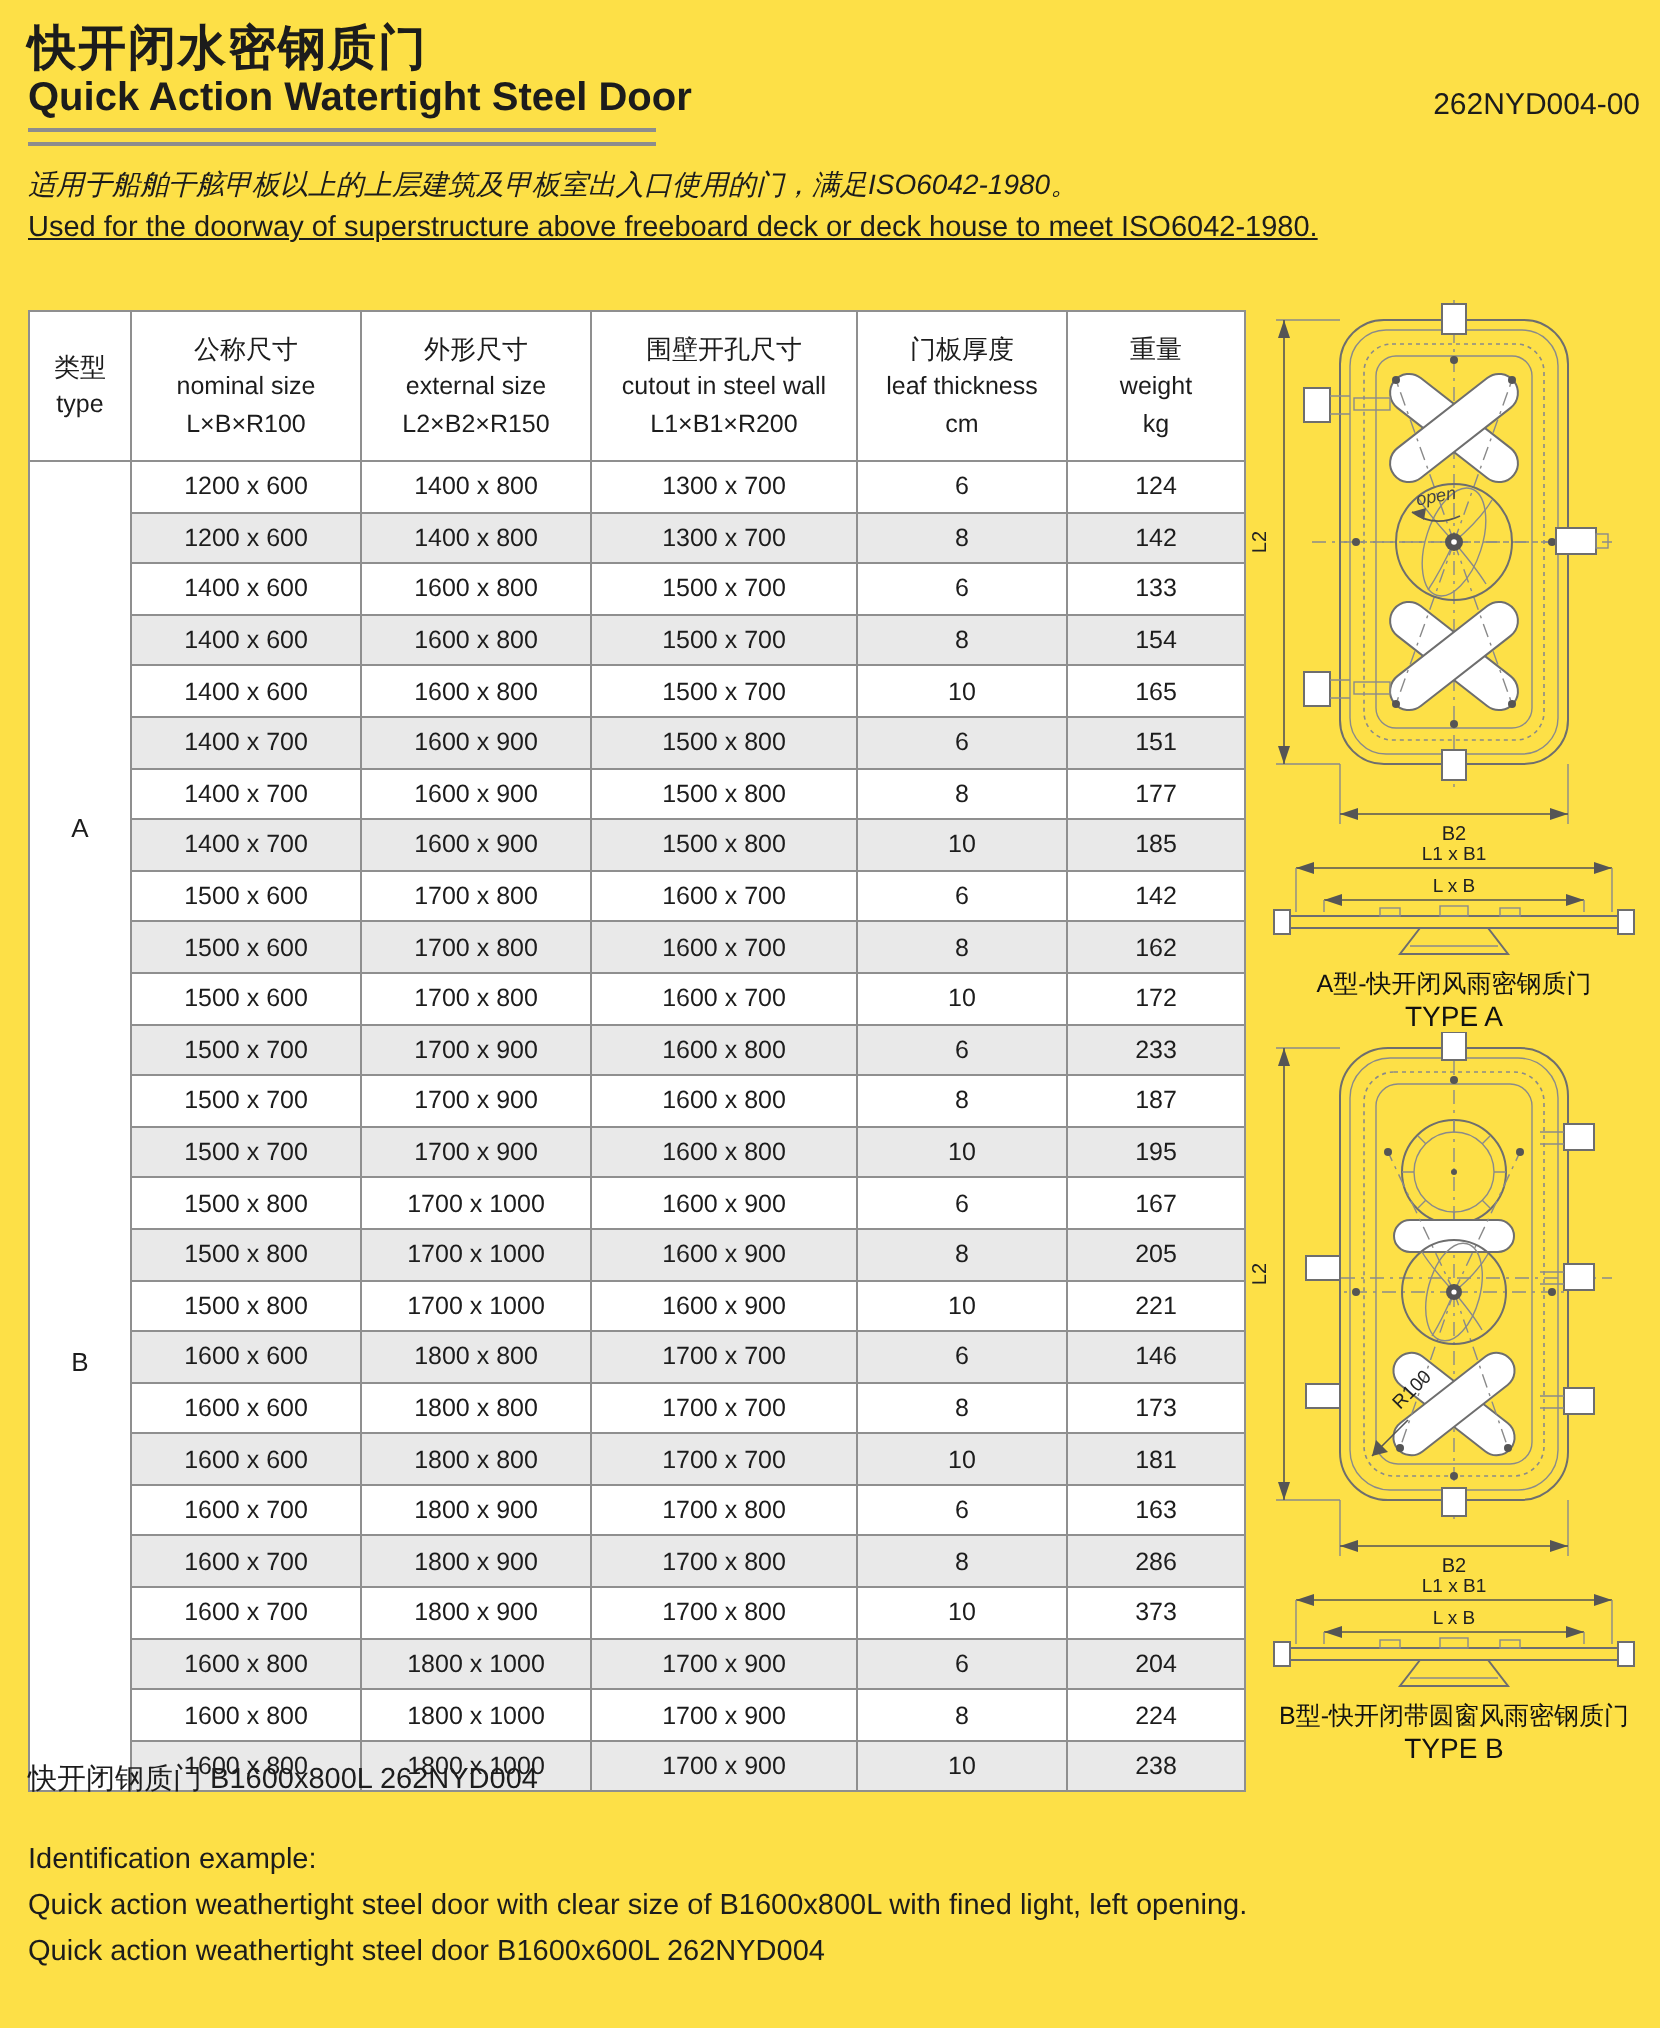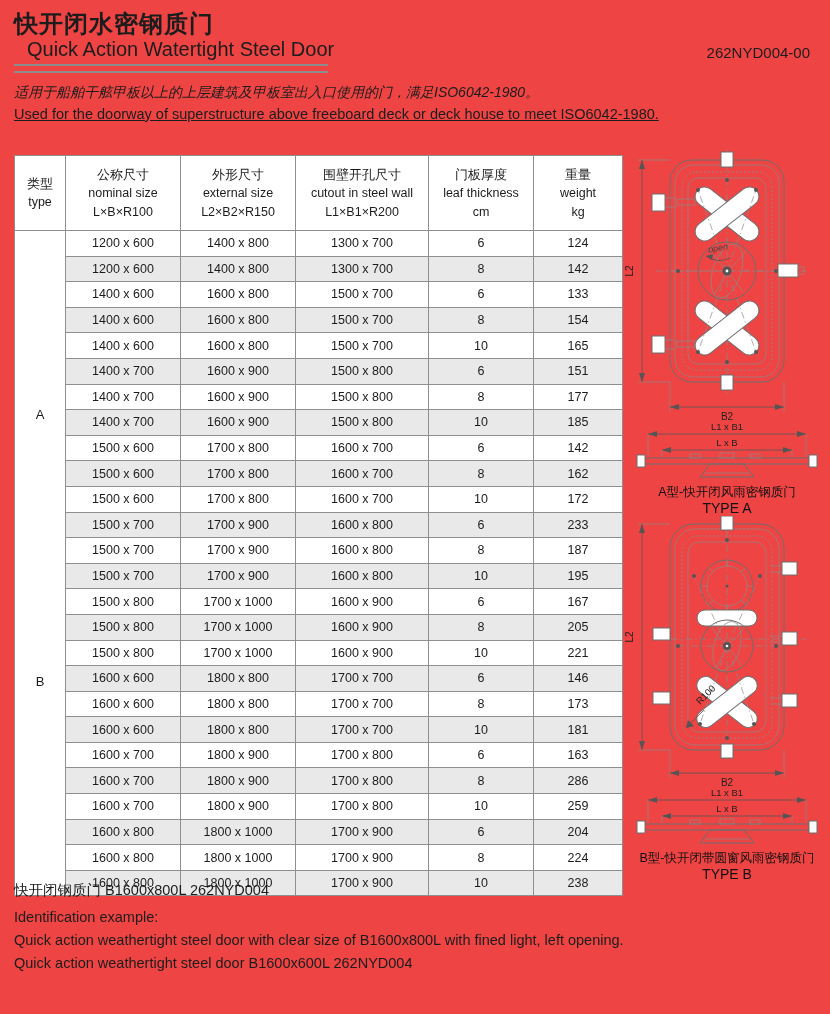--- a/index.html
+++ b/index.html
@@ -1,23 +1,23 @@
 <!DOCTYPE html>
 <html><head>
 <meta charset="utf-8">
 <style>
   html,body{margin:0;padding:0;background:#fff;}
-  .page{position:relative;width:830px;height:1014px;background:#ef4444;
+  .page{position:relative;width:830px;height:1014px;background:#fde047;
         font-family:"Liberation Sans",sans-serif;color:#1c1c1c;overflow:hidden;}
   
   .title-zh{position:absolute;left:14px;top:8px;font-size:24px;font-weight:bold;letter-spacing:1px;}
-  .title-en{position:absolute;left:27px;top:38px;font-size:20px;font-weight:normal;}
+  .title-en{position:absolute;left:14px;top:38px;font-size:20px;font-weight:bold;}
   .title-rule{position:absolute;left:14px;top:64px;width:314px;height:5px;
               border-top:2px solid #8d8d8d;border-bottom:2px solid #8d8d8d;}
-  .doc-code{position:absolute;right:20px;top:44px;font-size:15px;margin-left:44px;}
+  .doc-code{position:absolute;right:10px;top:44px;font-size:15px;margin-left:44px;}
   .desc-zh{position:absolute;left:14px;top:84px;font-size:14px;font-style:italic;}
   .desc-en{position:absolute;left:14px;top:106px;font-size:14.5px;text-decoration:underline;}
   
   .spec-table{position:absolute;left:14px;top:155px;border-collapse:collapse;table-layout:fixed;
               width:608px;font-size:12.5px;}
   .spec-table th,.spec-table td{border:1px solid #8f8f8f;text-align:center;padding:0 2px;}
   .spec-table th{font-weight:normal;height:74px;line-height:1.5;background:#fff;}
   .spec-table th .h-zh{font-size:13px;}
   .spec-table th .h-en,.spec-table th .h-f{font-size:12.5px;}
   .spec-table tbody td{height:24.6px;background:#fff;}
@@ -39,21 +39,21 @@
   .arr{fill:#555;}
   .dot{fill:#555;}
   .dtext{font-family:"Liberation Sans",sans-serif;font-size:10px;fill:#222;}
   .stext{font-family:"Liberation Sans",sans-serif;font-size:9.5px;fill:#222;}
   .otext{font-family:"Liberation Sans",sans-serif;font-size:9px;font-style:italic;fill:#444;}
   .cap-zh{font-family:"Liberation Sans",sans-serif;font-size:12.5px;fill:#111;}
   .cap-en{font-family:"Liberation Sans",sans-serif;font-size:14px;fill:#111;}
   
   .footer{position:absolute;left:14px;top:879px;font-size:14.5px;line-height:22px;}
   .footer p{margin:0 0 1px 0;}
-  .footer .gap{margin-top:5px;}
+  .footer .gap{margin-top:18px;}
 </style>
 </head>
 <body>
 
 <div class="page">
 
   <div class="title-zh">快开闭水密钢质门</div>
   <div class="title-en">Quick Action Watertight Steel Door</div>
   <div class="title-rule"></div>
   <div class="doc-code">262NYD004-00</div>
@@ -259,21 +259,21 @@
           <td>1800 x 900</td>
           <td>1700 x 800</td>
           <td>8</td>
           <td>286</td>
         </tr>
         <tr>
           <td>1600 x 700</td>
           <td>1800 x 900</td>
           <td>1700 x 800</td>
           <td>10</td>
-          <td>259</td>
+          <td>373</td>
         </tr>
         <tr>
           <td>1600 x 800</td>
           <td>1800 x 1000</td>
           <td>1700 x 900</td>
           <td>6</td>
           <td>204</td>
         </tr>
         <tr>
           <td>1600 x 800</td>

